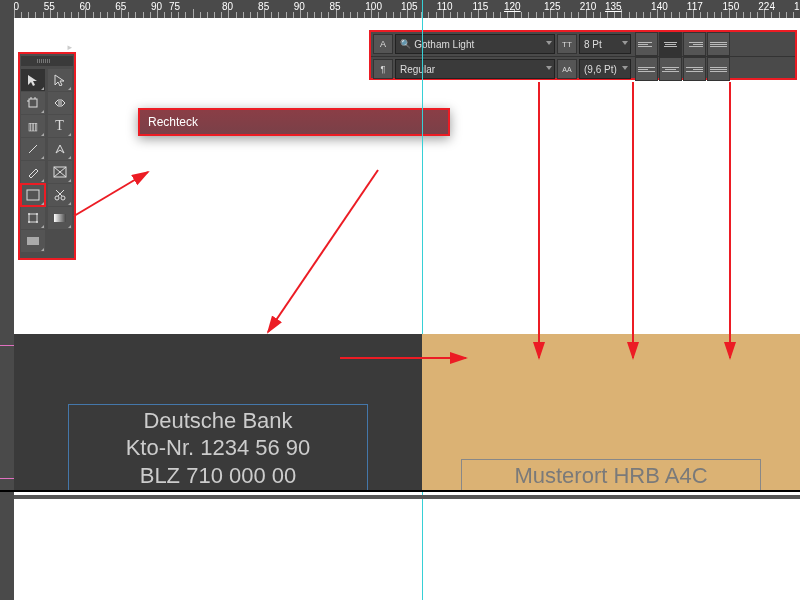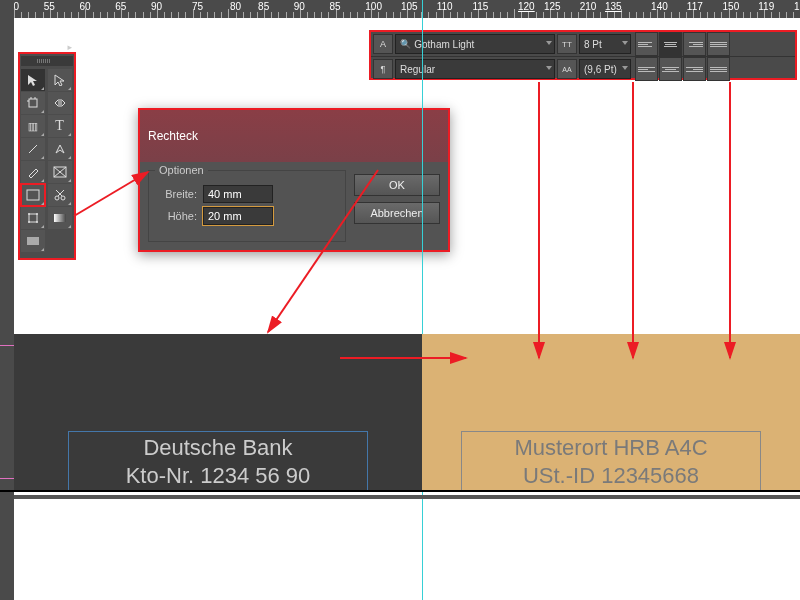--- a/index.html
+++ b/index.html
@@ -115,21 +115,21 @@
   left: 138px;
   top: 108px;
   width: 308px;
   background: #535353;
   border: 2px solid #ec1c24;
   box-shadow: 0 3px 12px rgba(0,0,0,.4);
 }
 .dialog-title {
   background: linear-gradient(#8a3e46, #7a4048);
   color: #fff;
-  padding: 19px 8px;
+  padding: 5px 8px;
   font-size: 12px;
 }
 .dialog-body {
   padding: 8px;
   display: flex;
   gap: 8px;
   color: #ccc;
 }
 .fieldset {
   border: 1px solid #444;
@@ -267,27 +267,27 @@
     <div class="tick" style="left: 121.473px;"></div>
     <div class="tick" style="left: 128.618px;"></div>
     <div class="tick" style="left: 135.764px;"></div>
     <div class="tick major" style="left: 142.909px;"></div>
     <div class="num" style="left: 142.909px;">90</div>
     <div class="tick" style="left: 150.055px;"></div>
     <div class="tick" style="left: 157.2px;"></div>
     <div class="tick" style="left: 164.345px;"></div>
     <div class="tick" style="left: 171.491px;"></div>
     <div class="tick major" style="left: 178.636px;"></div>
-    <div class="num" style="left: 184px; text-align: center;">75</div>
+    <div class="num" style="left: 161px; text-align: center;">75</div>
     <div class="tick" style="left: 185.782px;"></div>
     <div class="tick" style="left: 192.927px;"></div>
     <div class="tick" style="left: 200.073px;"></div>
     <div class="tick" style="left: 207.218px;"></div>
     <div class="tick major" style="left: 214.364px;"></div>
-    <div class="num" style="left: 222px;">80</div>
+    <div class="num" style="left: 214px;">80</div>
     <div class="tick" style="left: 221.509px;"></div>
     <div class="tick" style="left: 228.655px;"></div>
     <div class="tick" style="left: 235.8px;"></div>
     <div class="tick" style="left: 242.945px;"></div>
     <div class="tick major" style="left: 250.091px;"></div>
     <div class="num" style="left: 250.091px;">85</div>
     <div class="tick" style="left: 257.236px;"></div>
     <div class="tick" style="left: 264.382px;"></div>
     <div class="tick" style="left: 271.527px;"></div>
     <div class="tick" style="left: 278.673px;"></div>
@@ -321,21 +321,21 @@
     <div class="tick" style="left: 443.018px;"></div>
     <div class="tick" style="left: 450.164px;"></div>
     <div class="tick" style="left: 457.309px;"></div>
     <div class="tick major" style="left: 464.455px;"></div>
     <div class="num" style="left: 464.455px;">115</div>
     <div class="tick" style="left: 471.6px;"></div>
     <div class="tick" style="left: 478.745px;"></div>
     <div class="tick" style="left: 485.891px;"></div>
     <div class="tick" style="left: 493.036px;"></div>
     <div class="tick major" style="left: 500.182px;"></div>
-    <div class="num" style="left: 510px; text-decoration: underline;">120</div>
+    <div class="num" style="left: 496px; text-decoration: underline;">120</div>
     <div class="tick" style="left: 507.327px;"></div>
     <div class="tick" style="left: 514.473px;"></div>
     <div class="tick" style="left: 521.618px;"></div>
     <div class="tick" style="left: 528.764px;"></div>
     <div class="tick major" style="left: 535.909px;"></div>
     <div class="num" style="left: 535.909px;">125</div>
     <div class="tick" style="left: 543.055px;"></div>
     <div class="tick" style="left: 550.2px;"></div>
     <div class="tick" style="left: 557.345px;"></div>
     <div class="tick" style="left: 564.491px;"></div>
@@ -363,21 +363,21 @@
     <div class="tick" style="left: 693.109px;"></div>
     <div class="tick" style="left: 700.255px;"></div>
     <div class="tick" style="left: 707.4px;"></div>
     <div class="tick major" style="left: 714.545px;"></div>
     <div class="num" style="left: 714.545px;">150</div>
     <div class="tick" style="left: 721.691px;"></div>
     <div class="tick" style="left: 728.836px;"></div>
     <div class="tick" style="left: 735.982px;"></div>
     <div class="tick" style="left: 743.127px;"></div>
     <div class="tick major" style="left: 750.273px;"></div>
-    <div class="num" style="left: 750.273px;">119</div>
+    <div class="num" style="left: 750.273px;">224</div>
     <div class="tick" style="left: 757.418px;"></div>
     <div class="tick" style="left: 764.564px;"></div>
     <div class="tick" style="left: 771.709px;"></div>
     <div class="tick" style="left: 778.855px;"></div>
     <div class="num" style="left: 786px;">160</div>
   </div>
 
 <div class="tools-panel">
   <div class="tools-close">▸</div>
   <div class="tools-header">
@@ -488,37 +488,20 @@
         <svg width="14" height="10">
           <rect x="1" y="1" width="12" height="8" fill="#aaa"></rect>
         </svg>
         <span class="tri"></span>
       </div>
   </div>
 </div>
 
 <div class="dialog">
   <div class="dialog-title">Rechteck</div>
-  <div class="dialog-body">
-    <div class="fieldset">
-      <div class="fieldset-label">Optionen</div>
-      <div class="row">
-        <label>Breite:</label>
-        <input value="40 mm" style="">
-      </div>
-      <div class="row">
-        <label>Höhe:</label>
-        <input class="hl" value="20 mm" style="">
-      </div>
-    </div>
-    <div class="btncol">
-      <div class="dbtn">OK</div>
-      <div class="dbtn">Abbrechen</div>
-    </div>
-  </div>
 </div>
 
 <div class="ctrlbar">
   <div class="crow">
     <div class="cbtn">A</div>
     <div class="csel" style="width:150px">
         <span style="font-size:9px;margin-right:3px">🔍</span>
         <span>Gotham Light</span>
         <span class="dd"></span>
       </div>
@@ -588,26 +571,26 @@
 
 <div class="guide-v"></div>
 <div class="guide-h1"></div>
 <div class="guide-h2"></div>
 
 <div class="canvas-area">
   <div class="box left">
     <div class="tframe">
       <div>Deutsche Bank</div>
       <div>Kto-Nr. 1234 56 90</div>
+      <div>BLZ 710 000 00</div>
     </div>
   </div>
   <div class="box right">
     <div class="tframe">
       <div>Musterort HRB A4C</div>
-      <div>USt.-ID 12345668</div>
     </div>
   </div>
 </div>
 <div class="blackline"></div>
 <div class="ruler-gap"></div>
 
 <svg class="arrow" style="left:0;top:0;width:800px;height:600px">
   <defs>
       <marker id="ah" markerWidth="10" markerHeight="10" refX="8" refY="3" orient="auto">
         <path d="M0 0 L9 3 L0 6 Z" fill="#ec1c24"></path>

